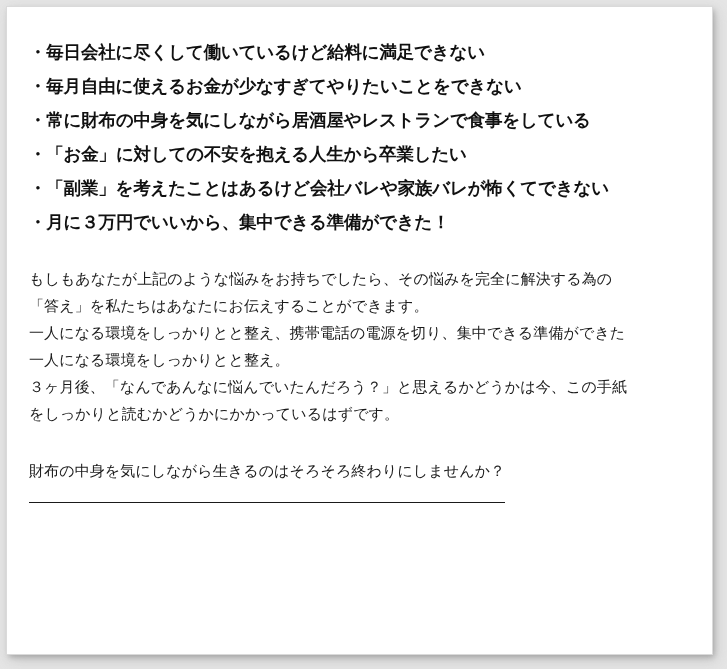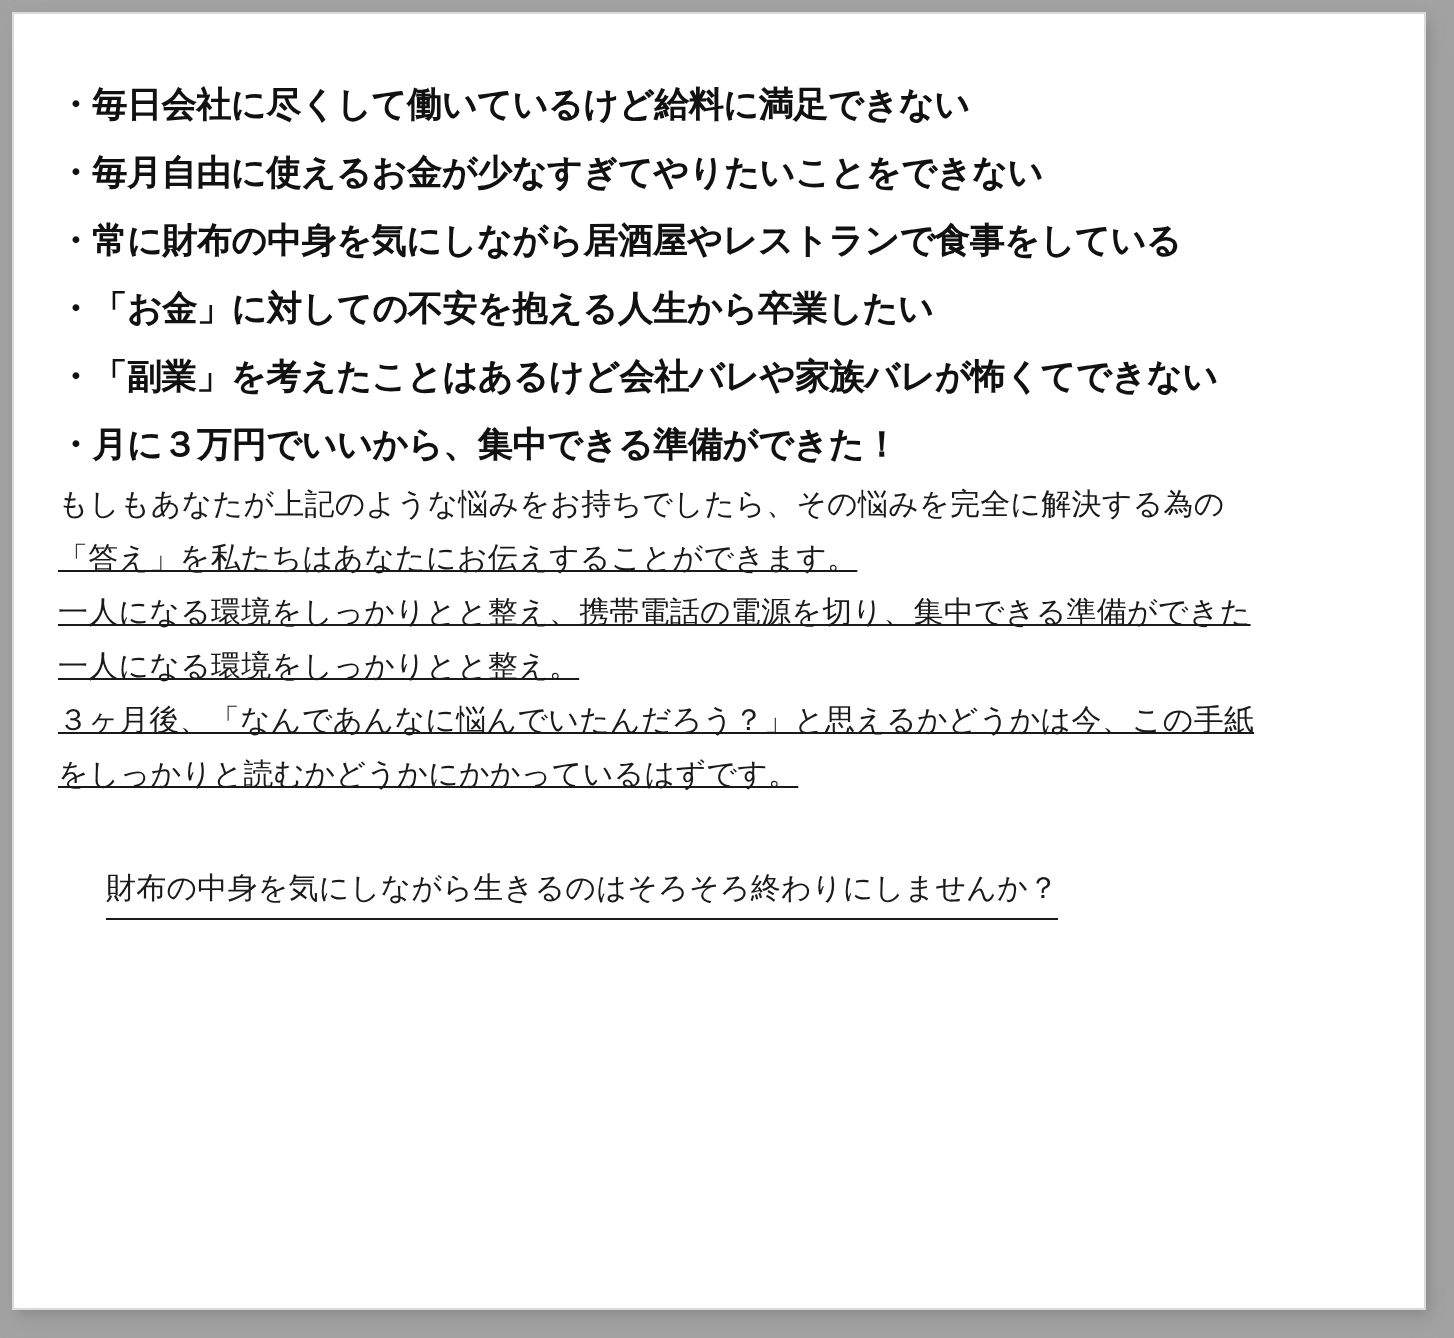--- a/index.html
+++ b/index.html
@@ -11,21 +11,21 @@
     height: 669px;
     background: #ffffff;
     font-family: "Liberation Sans", sans-serif;
     overflow: hidden;
   }
   .page {
     position: relative;
     width: 727px;
     height: 669px;
     box-sizing: border-box;
-    background: #a3a3a3;
+    background: #e5e5e5;
   }
   
   .sheet {
     position: absolute;
     left: 7px;
     top: 7px;
     width: 705px;
     height: 647px;
     background: #ffffff;
     box-sizing: border-box;
@@ -49,45 +49,44 @@
   .bullet-item {
     font-weight: bold;
     font-size: 17.5px;
     line-height: 34px;
     color: #111111;
     letter-spacing: -0.2px;
     white-space: nowrap;
   }
   
   .body-block {
+    margin-top: 26px;
   }
   .para {
     font-size: 15px;
     line-height: 27px;
     color: #1a1a1a;
     letter-spacing: 0.1px;
     margin: 0;
   }
   .para + .para {
     margin-top: 0;
-    text-decoration: underline;
   }
   .para-gap {
     margin-top: 26px;
   }
   .closing {
     margin-top: 30px;
     font-size: 15px;
     line-height: 27px;
     color: #1a1a1a;
     letter-spacing: 0.1px;
     display: inline-block;
     border-bottom: 1px solid #1a1a1a;
-    padding-bottom: 1px;
-    margin-left: 24px;
+    padding-bottom: 18px;
   }
 </style>
 </head>
 <body>
 
 <div class="page">
   <div class="sheet">
     <div class="content">
 
       <ul class="bullet-list">

